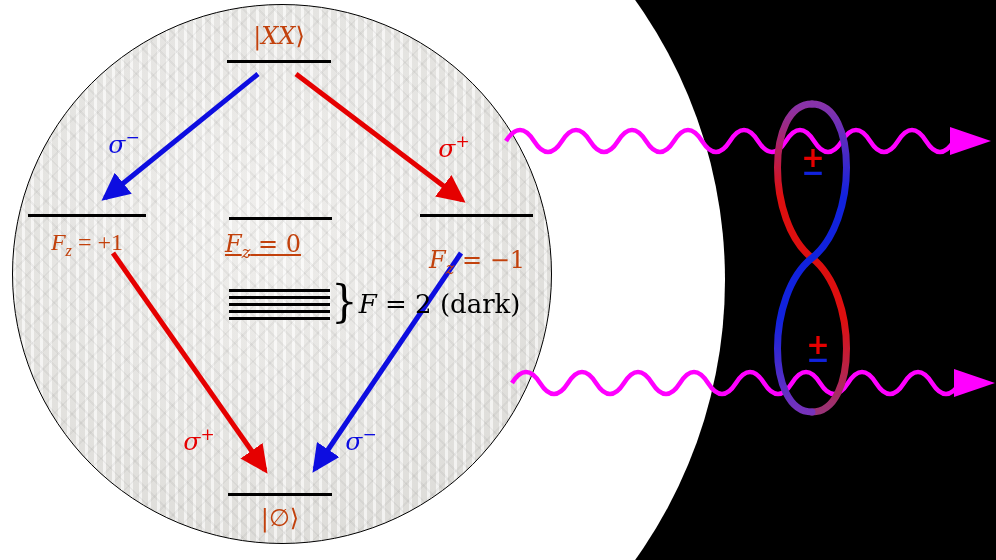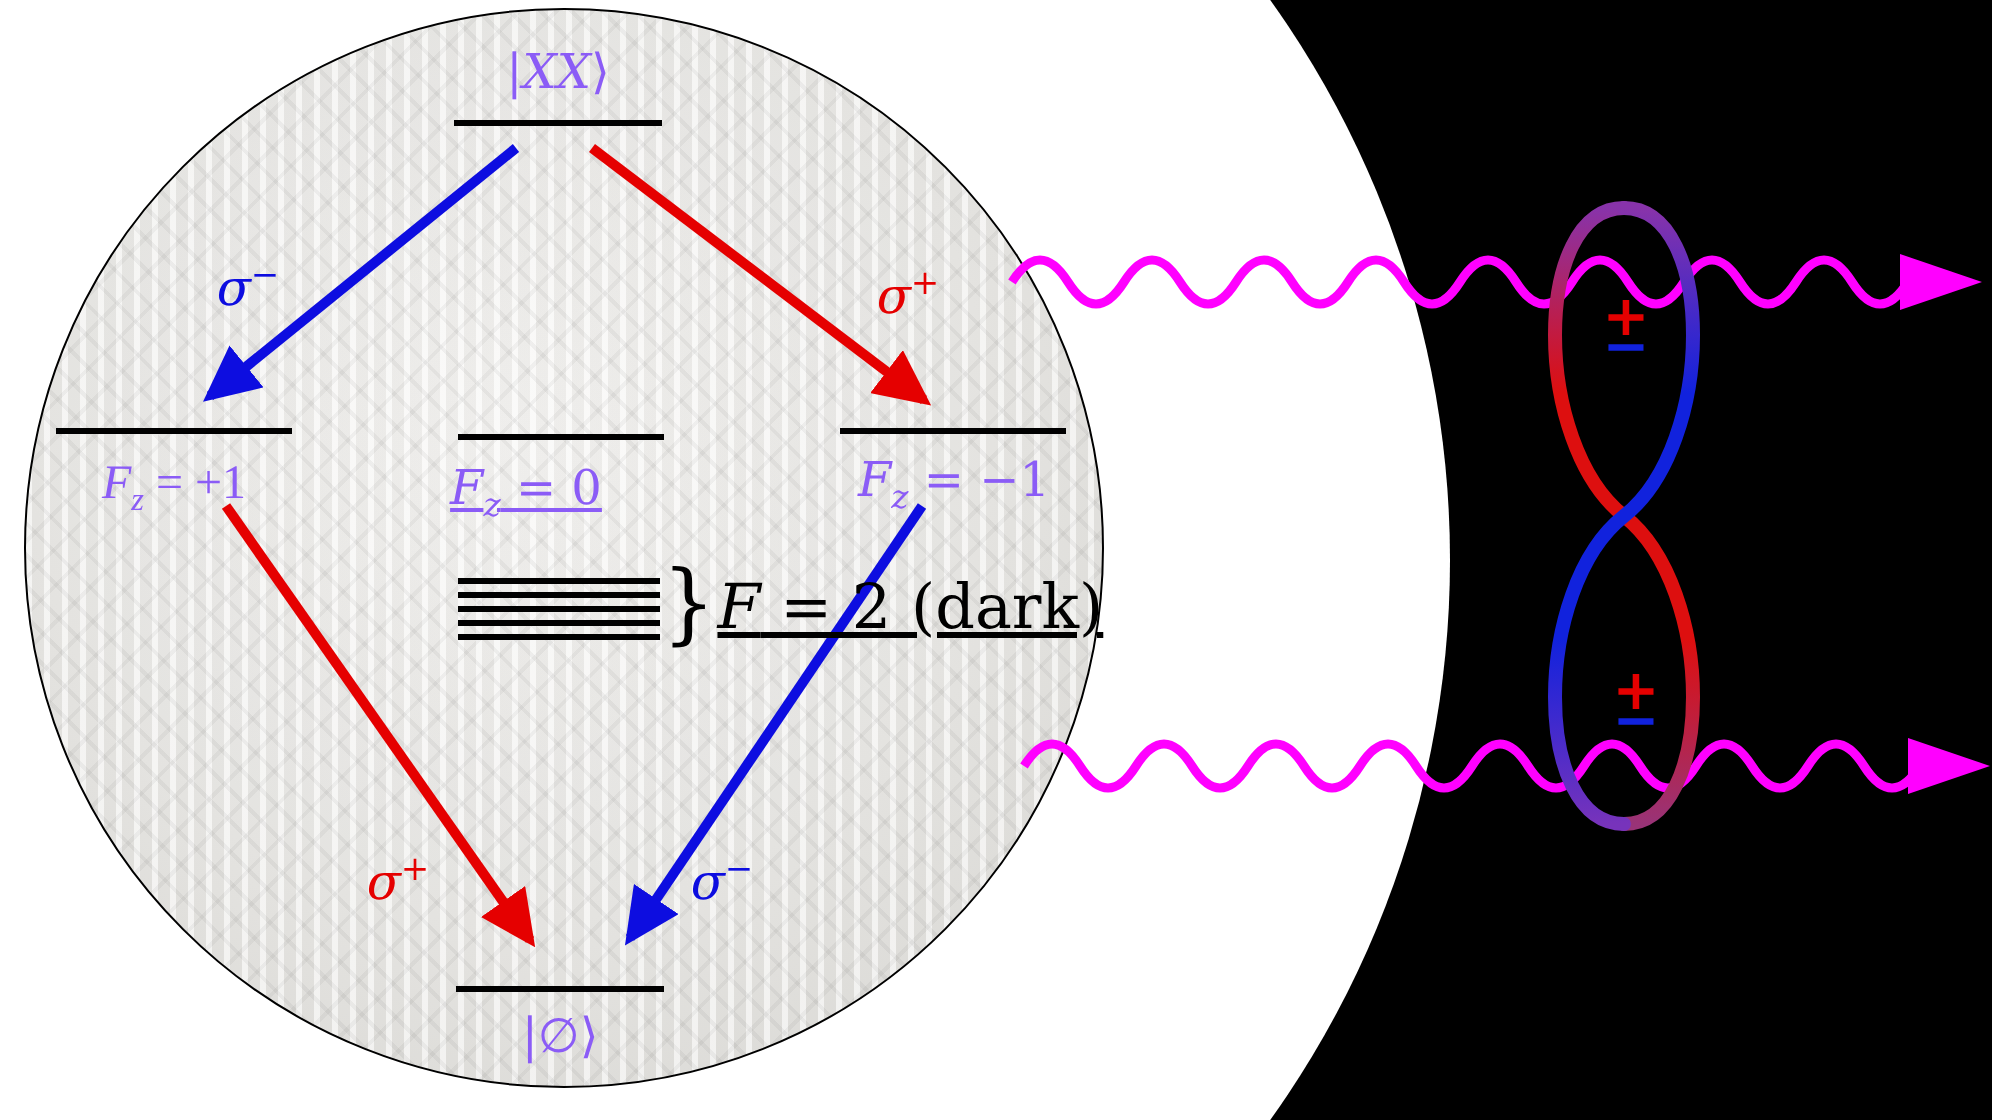--- a/index.html
+++ b/index.html
@@ -19,38 +19,38 @@
     background:
       repeating-linear-gradient(45deg, rgba(0,0,0,0.045) 0 2px, rgba(255,255,255,0) 2px 11px),
       repeating-linear-gradient(-45deg, rgba(0,0,0,0.04) 0 2px, rgba(255,255,255,0) 2px 13px),
       repeating-linear-gradient(90deg, rgba(255,255,255,0.55) 0 3px, rgba(0,0,0,0.025) 3px 9px),
       radial-gradient(circle at 45% 40%, #f5f4f2 0%, #e9e8e5 55%, #dbdad6 100%);
   }
   svg.overlay{position:absolute;left:0;top:0;pointer-events:none;}
   .lvl-line{position:absolute;height:3px;background:#000;}
   .lbl{
     position:absolute;transform:translate(-50%,-50%);white-space:nowrap;
-    font-size:24px;color:#8b5cf6;font-style:italic;line-height:1;
+    font-size:24px;color:#c2410c;font-style:italic;line-height:1;
   }
   .lbl .up{font-style:normal;}
   .lbl sub{font-size:68%;font-style:italic;line-height:0;}
   .sig{font-size:25px;font-style:italic;}
   .sig sup{font-size:68%;line-height:0;font-style:normal;}
   .sig.blue{color:#0d0de0;}
   .sig.red{color:#e50000;}
   .dark-row{
     position:absolute;left:229px;top:284px;display:flex;align-items:center;
     height:40px;white-space:nowrap;
   }
   .dark-lines{
     width:101px;height:31px;
     background:repeating-linear-gradient(to bottom,#000 0 3px,transparent 3px 7px);
   }
   .dark-brace{font-size:42px;font-style:normal;line-height:1;margin:0 1px 4px 1px;transform:scaleY(1.05);}
-  .dark-label{font-size:31px;text-decoration:underline;}
+  .dark-label{font-size:26px;}
   .dark-label .it{font-style:italic;}
   .pm{
     position:absolute;transform:translate(-50%,-50%);text-align:center;
     font:700 28px "DejaVu Sans",sans-serif;line-height:0.52;
   }
   .pm .plus{display:block;color:#e50000;}
   .pm .minus{display:block;color:#1122dd;}
 </style>
 </head>
 <body>
@@ -101,21 +101,21 @@
   <div class="lvl-line" style="left:229px;top:217px;width:103px;"></div>
   <div class="lvl-line" style="left:420px;top:214px;width:113px;"></div>
   <div class="lvl-line" style="left:228px;top:493px;width:104px;"></div>
 
   <div class="lbl" style="left:279px;top:36px;"><span class="up">|</span><span>XX</span><span class="up">⟩</span></div>
 
   <div class="lbl" style="left:87px;top:242px;font-family:Liberation Serif, serif;"><span>F</span><sub>z</sub><span class="up"> = +1</span></div>
 
   <div class="lbl" style="left:263px;top:244px;text-decoration:underline;"><span>F</span><sub>z</sub><span class="up"> = 0</span></div>
 
-  <div class="lbl" style="left:477px;top:240px;text-align:center;"><span>F</span><sub>z</sub><span class="up"> = −1</span></div>
+  <div class="lbl" style="left:477px;top:260px;text-align:center;"><span>F</span><sub>z</sub><span class="up"> = −1</span></div>
 
   <div class="dark-row">
     <div class="dark-lines"></div>
     <span class="dark-brace">}</span>
     <span class="dark-label"><span class="it">F</span><span> = 2 (dark)</span></span>
   </div>
 
   <div class="lbl" style="left:280px;top:518px;"><span class="up">|</span><span class="up">∅</span><span class="up">⟩</span></div>
 
   <div class="lbl sig blue" style="left:124px;top:144px;"><span>σ</span><sup>−</sup></div>

